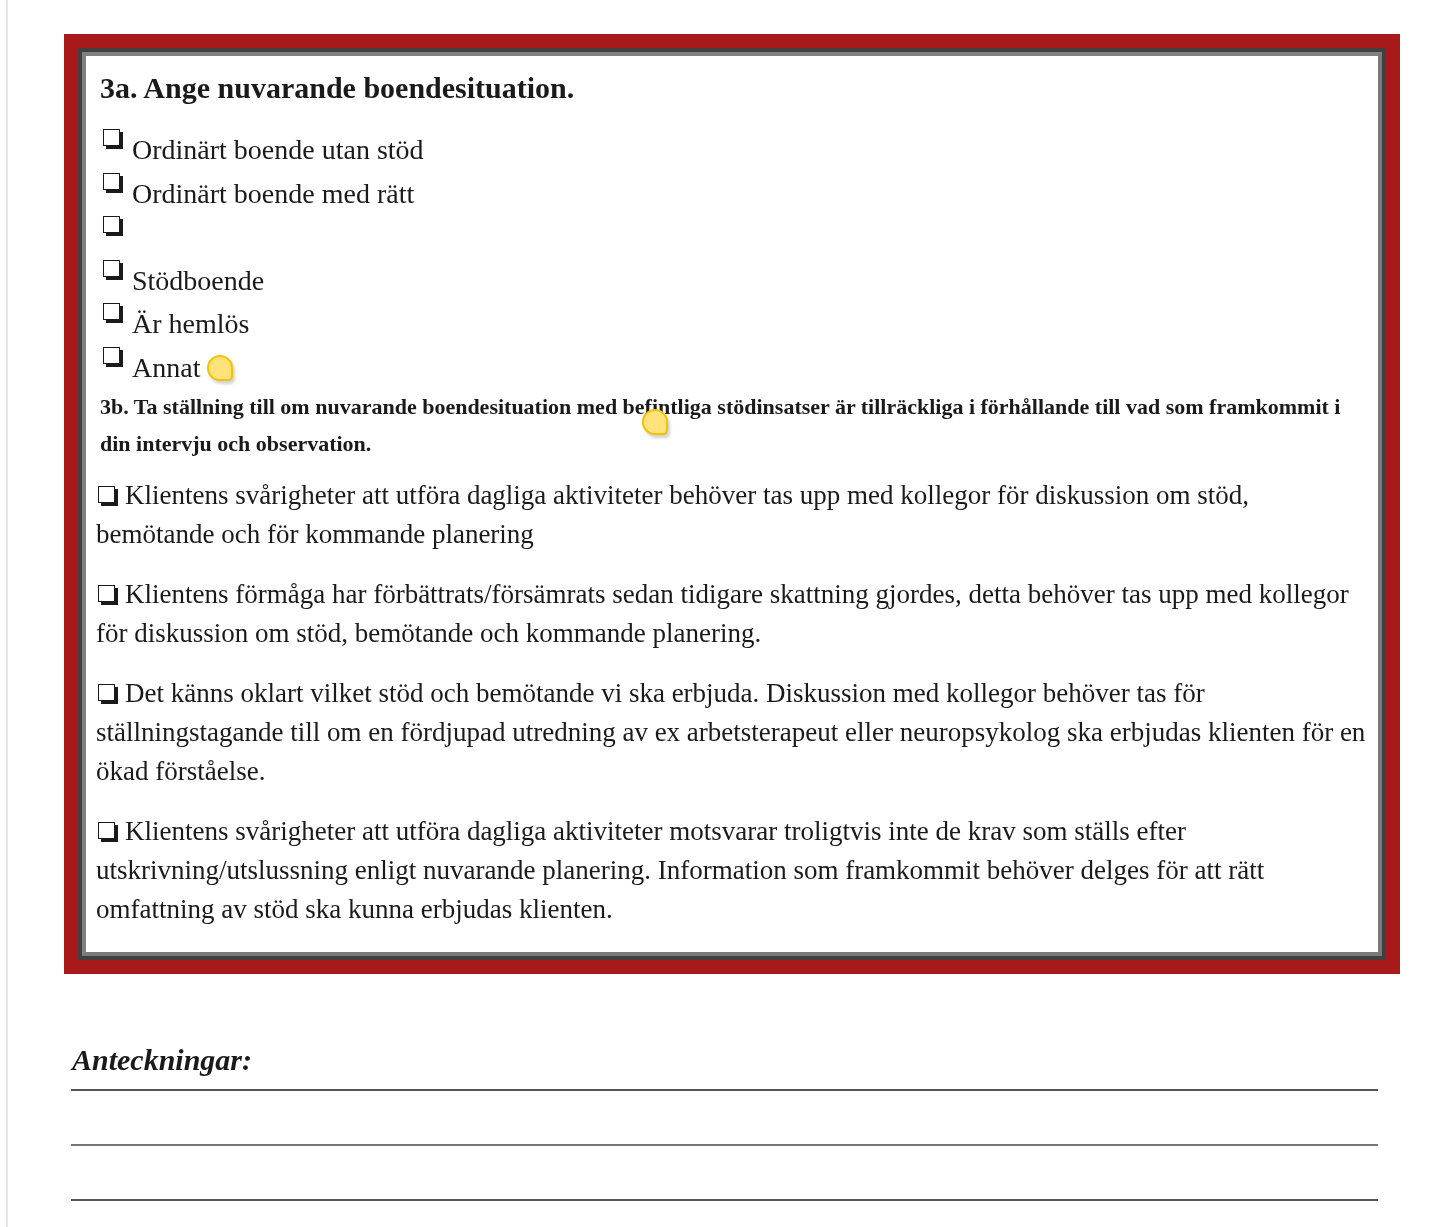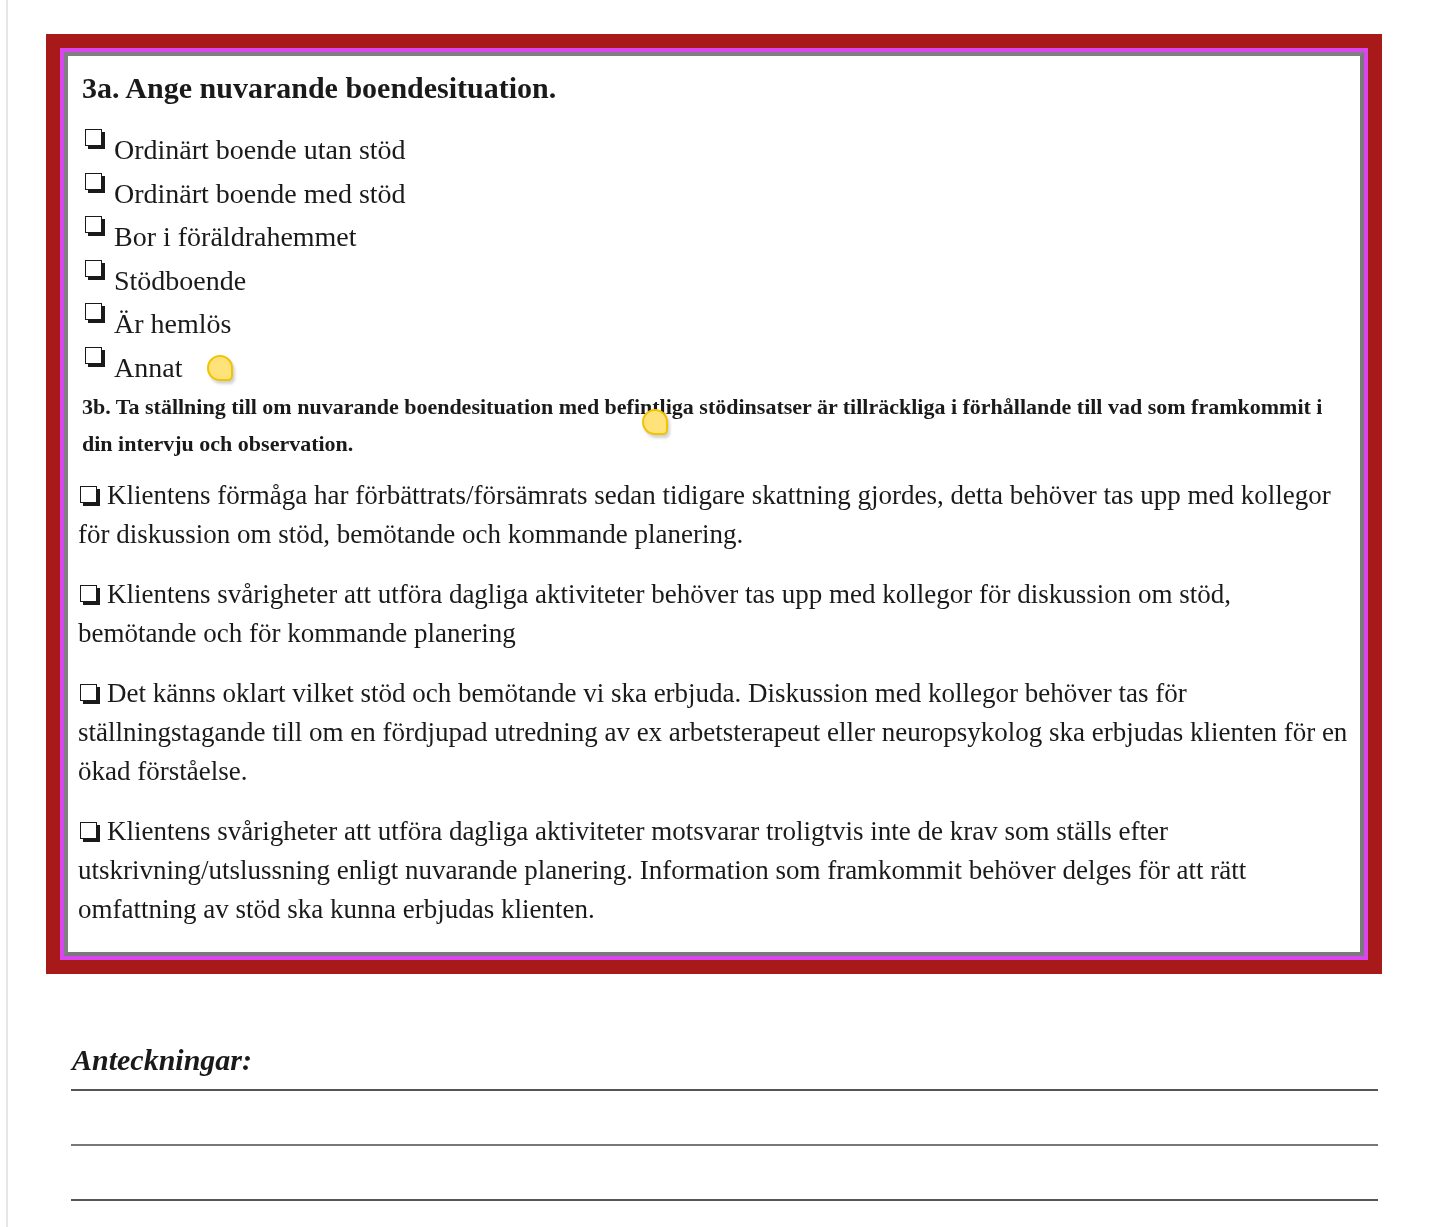--- a/index.html
+++ b/index.html
@@ -6,23 +6,23 @@
   body {
     width: 1445px; height: 1227px; position: relative; overflow: hidden;
     font-family: "Liberation Serif", "DejaVu Serif", serif;
     color: #1a1a1a;
   }
   .page-edge {
     position: absolute; left: 6px; top: 0; width: 2px; height: 1227px;
     background: #e6e6e6;
   }
   .outer-box {
-    position: absolute; left: 46px; top: 34px; width: 1308px; height: 912px;
+    position: absolute; left: 64px; top: 34px; width: 1308px; height: 912px;
     border: 14px solid #a81a1a;
-    background: #d946ef;
+    background: #404040;
   }
   .inner-box {
     position: absolute; left: 4px; top: 4px; right: 4px; bottom: 4px;
     border: 4px solid #7a7a7a;
     border-top-color: #808080; border-left-color: #808080;
     background: #ffffff;
   }
   .content {
     position: absolute; left: 0; top: 0; right: 0; bottom: 0;
   }
@@ -82,48 +82,47 @@
 
       <div class="heading-3a">3a. Ange nuvarande boendesituation.</div>
 
       <ul class="options">
         <li>
           <span class="cb"></span>
           <span>Ordinärt boende utan stöd</span>
         </li>
         <li>
           <span class="cb"></span>
-          <span>Ordinärt boende med stöd</span>
+          <span>Ordinärt boende med rätt</span>
         </li>
         <li>
           <span class="cb"></span>
-          <span>Bor i föräldrahemmet</span>
         </li>
         <li>
           <span class="cb"></span>
           <span>Stödboende</span>
         </li>
         <li>
           <span class="cb"></span>
           <span>Är hemlös</span>
         </li>
         <li>
           <span class="cb"></span>
           <span>Annat</span>
         </li>
       </ul>
 
       <div class="heading-3b">3b. Ta ställning till om nuvarande boendesituation med befintliga stödinsatser är tillräckliga i förhållande till vad som framkommit i din intervju och observation.</div>
 
       <ul class="assess">
         <li>
-          <span class="cb"></span><span>Klientens förmåga har förbättrats/försämrats sedan tidigare skattning gjordes, detta behöver tas upp med kollegor för diskussion om stöd, bemötande och kommande planering.</span>
+          <span class="cb"></span><span>Klientens svårigheter att utföra dagliga aktiviteter behöver tas upp med kollegor för diskussion om stöd, bemötande och för kommande planering</span>
         </li>
         <li>
-          <span class="cb"></span><span>Klientens svårigheter att utföra dagliga aktiviteter behöver tas upp med kollegor för diskussion om stöd, bemötande och för kommande planering</span>
+          <span class="cb"></span><span>Klientens förmåga har förbättrats/försämrats sedan tidigare skattning gjordes, detta behöver tas upp med kollegor för diskussion om stöd, bemötande och kommande planering.</span>
         </li>
         <li>
           <span class="cb"></span><span>Det känns oklart vilket stöd och bemötande vi ska erbjuda. Diskussion med kollegor behöver tas för ställningstagande till om en fördjupad utredning av ex arbetsterapeut eller neuropsykolog ska erbjudas klienten för en ökad förståelse.</span>
         </li>
         <li>
           <span class="cb"></span><span>Klientens svårigheter att utföra dagliga aktiviteter motsvarar troligtvis inte de krav som ställs efter utskrivning/utslussning enligt nuvarande planering. Information som framkommit behöver delges för att rätt omfattning av stöd ska kunna erbjudas klienten.</span>
         </li>
       </ul>
 
     </div>

